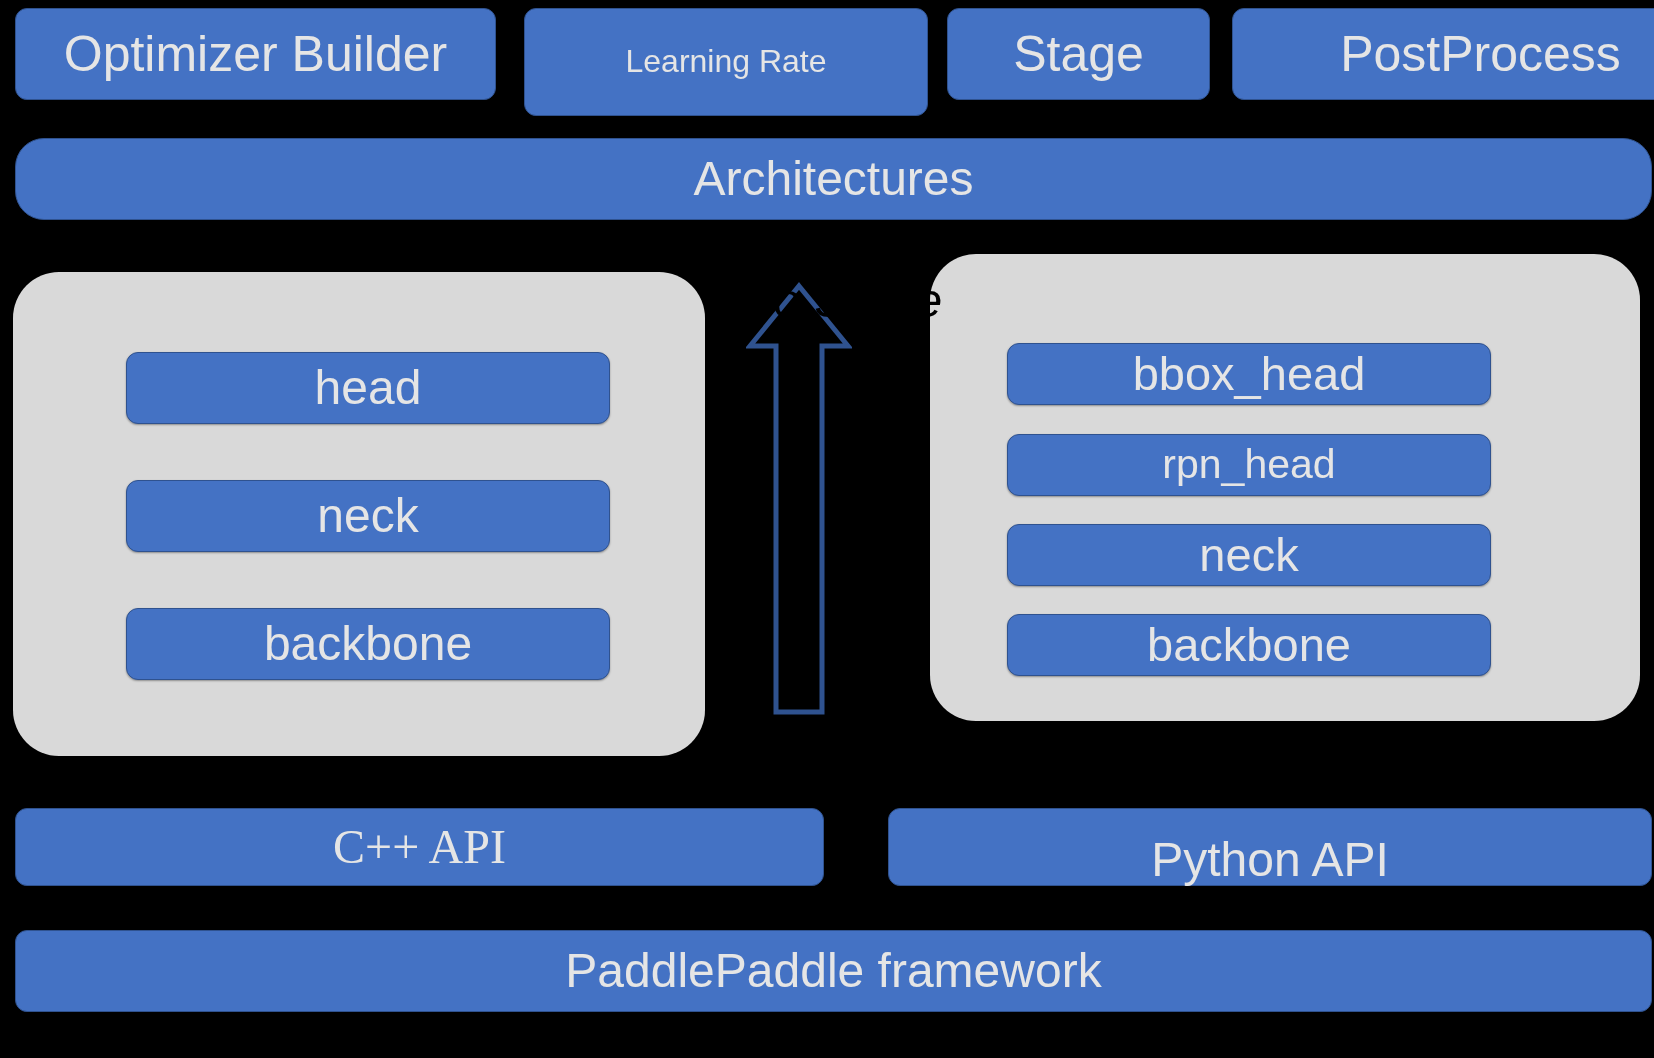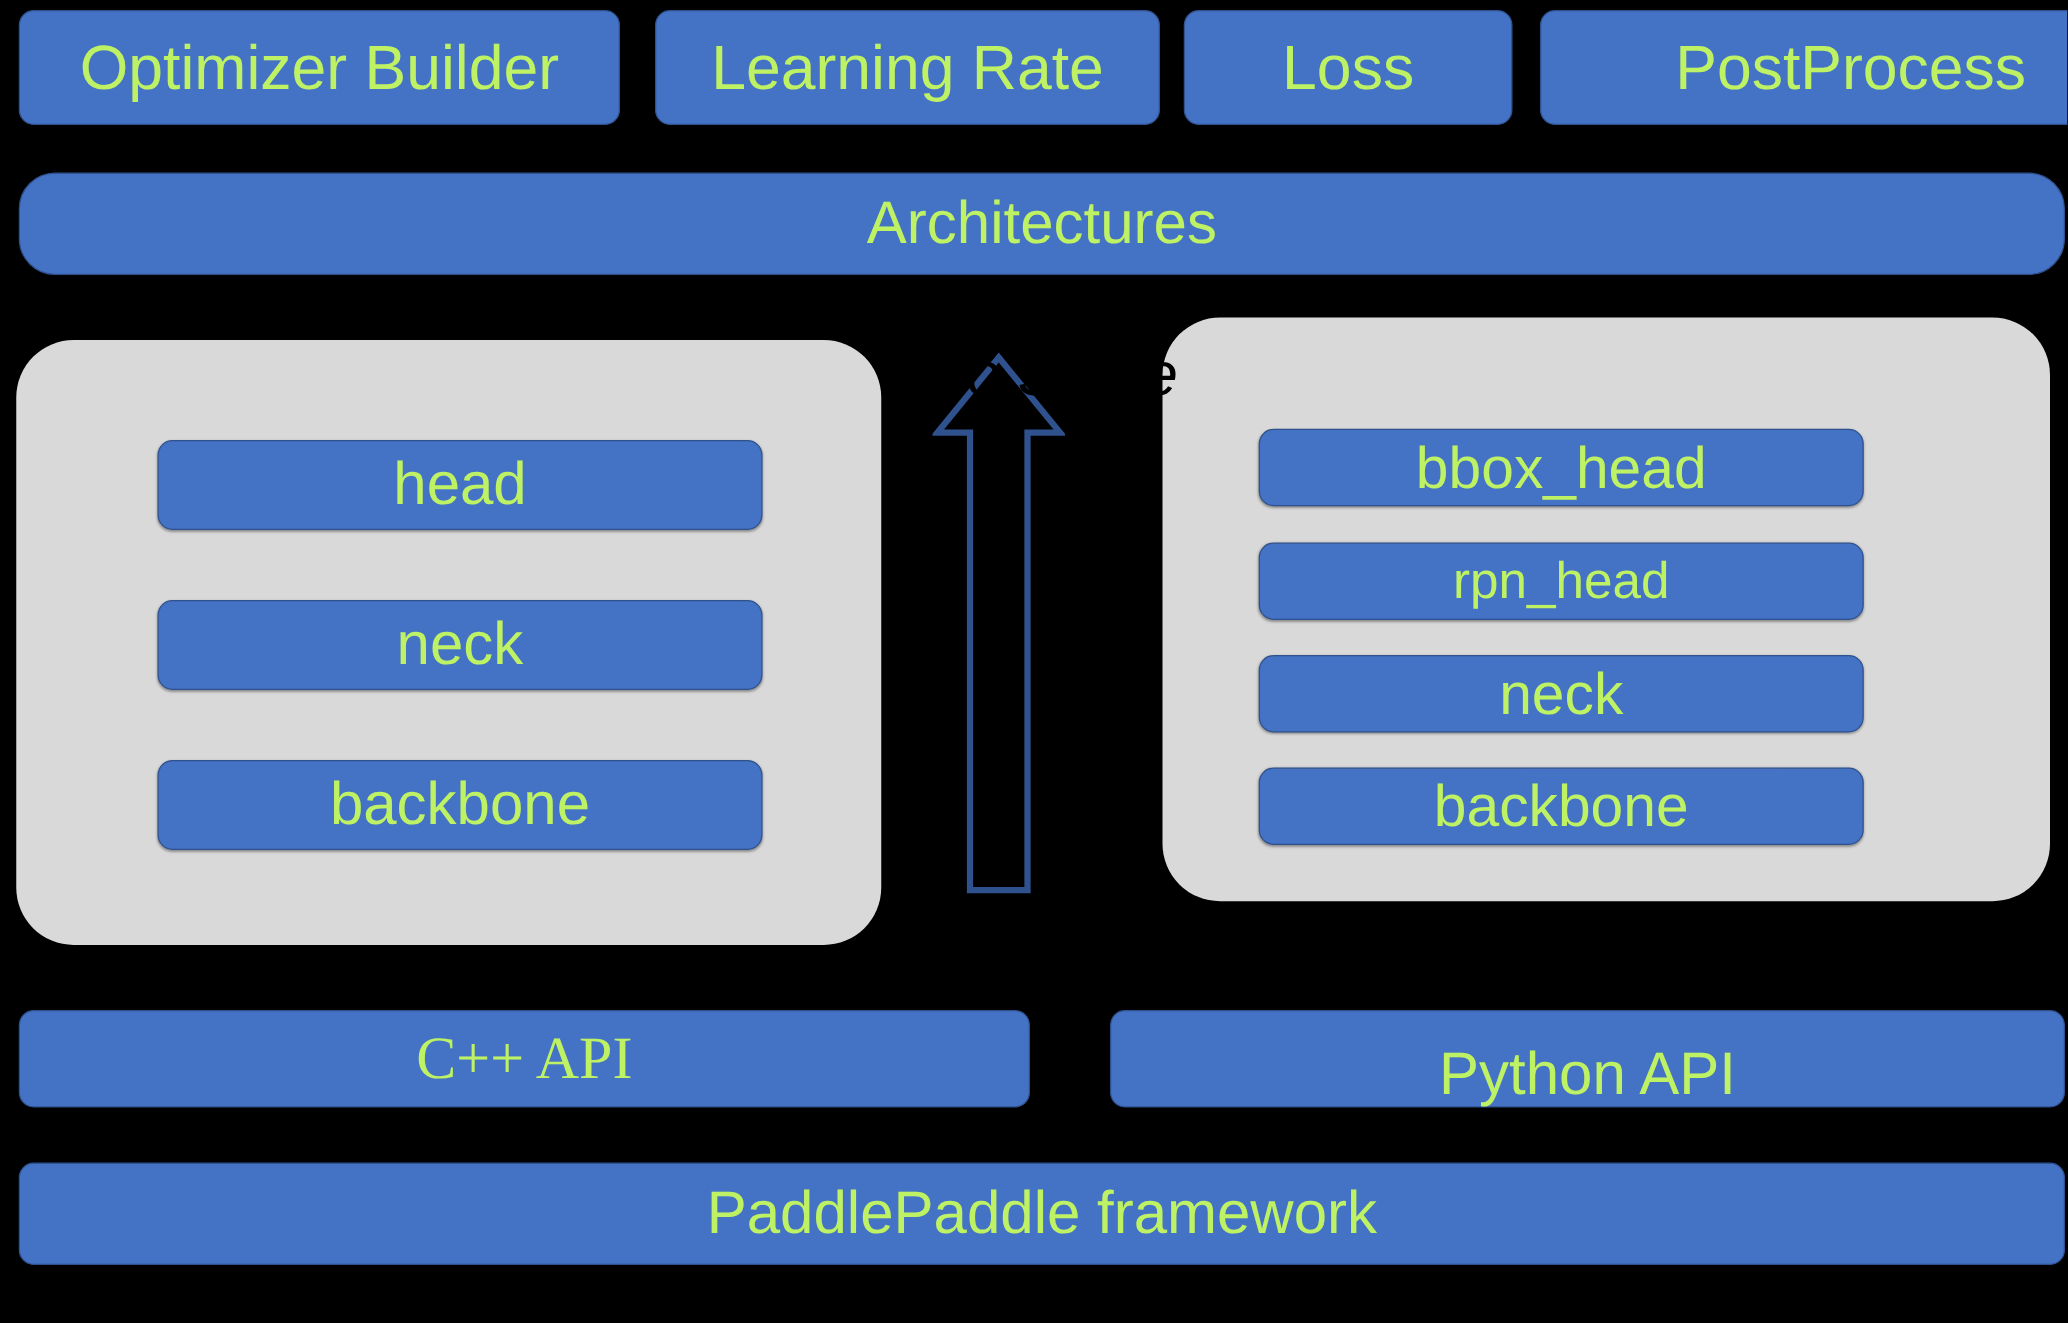--- a/index.html
+++ b/index.html
@@ -14,21 +14,21 @@
     background: #000000;
     overflow: hidden;
     font-family: "Liberation Sans", sans-serif;
   }
   .blue-box {
     position: absolute;
     box-sizing: border-box;
     background: #4472C4;
     border: 1px solid #2F528F;
     border-radius: 12px;
-    color: #bef264;
+    color: #e5e5e5;
     display: flex;
     align-items: center;
     justify-content: center;
     text-align: center;
     line-height: 1.05;
     white-space: nowrap;
     box-shadow: 0 1px 2px rgba(0,0,0,0.35);
   }
   .gray-card {
     position: absolute;
@@ -42,21 +42,21 @@
     left: 0;
     right: 0;
     text-align: center;
     color: #000000;
     font-size: 48px;
     line-height: 1;
     white-space: nowrap;
   }
   
   #chip-optimizer { left: 15px;   top: 8px;  width: 481px; height: 92px;  font-size: 50px; }
-  #chip-lr        { left: 524px;  top: 8px;  width: 404px; height: 92px;  font-size: 50px; }
+  #chip-lr        { left: 524px;  top: 8px;  width: 404px; height: 108px;  font-size: 32px; }
   #chip-loss      { left: 947px;  top: 8px;  width: 263px; height: 92px;  font-size: 50px; }
   #chip-postproc  { left: 1232px; top: 8px;  width: 497px; height: 92px;  font-size: 50px; }
 
   
   #bar-architectures { left: 15px; top: 138px; width: 1637px; height: 82px; font-size: 48px; border-radius: 29px; }
 
   
   #card-one-stage { left: 13px; top: 272px; width: 692px; height: 484px; }
   #title-one-stage { top: 276px; font-size: 49px; }
   #os-head     { left: 126px; top: 352px; width: 484px; height: 72px;  font-size: 48px; }
@@ -92,21 +92,21 @@
 
   <div class="blue-box" id="chip-optimizer">
     <span>Optimizer Builder</span>
   </div>
 
   <div class="blue-box" id="chip-lr">
     <span>Learning Rate</span>
   </div>
 
   <div class="blue-box" id="chip-loss">
-    <span>Loss</span>
+    <span>Stage</span>
   </div>
 
   <div class="blue-box" id="chip-postproc">
     <span>PostProcess</span>
   </div>
 
   <div class="blue-box" id="bar-architectures">
     <span>Architectures</span>
   </div>
 

